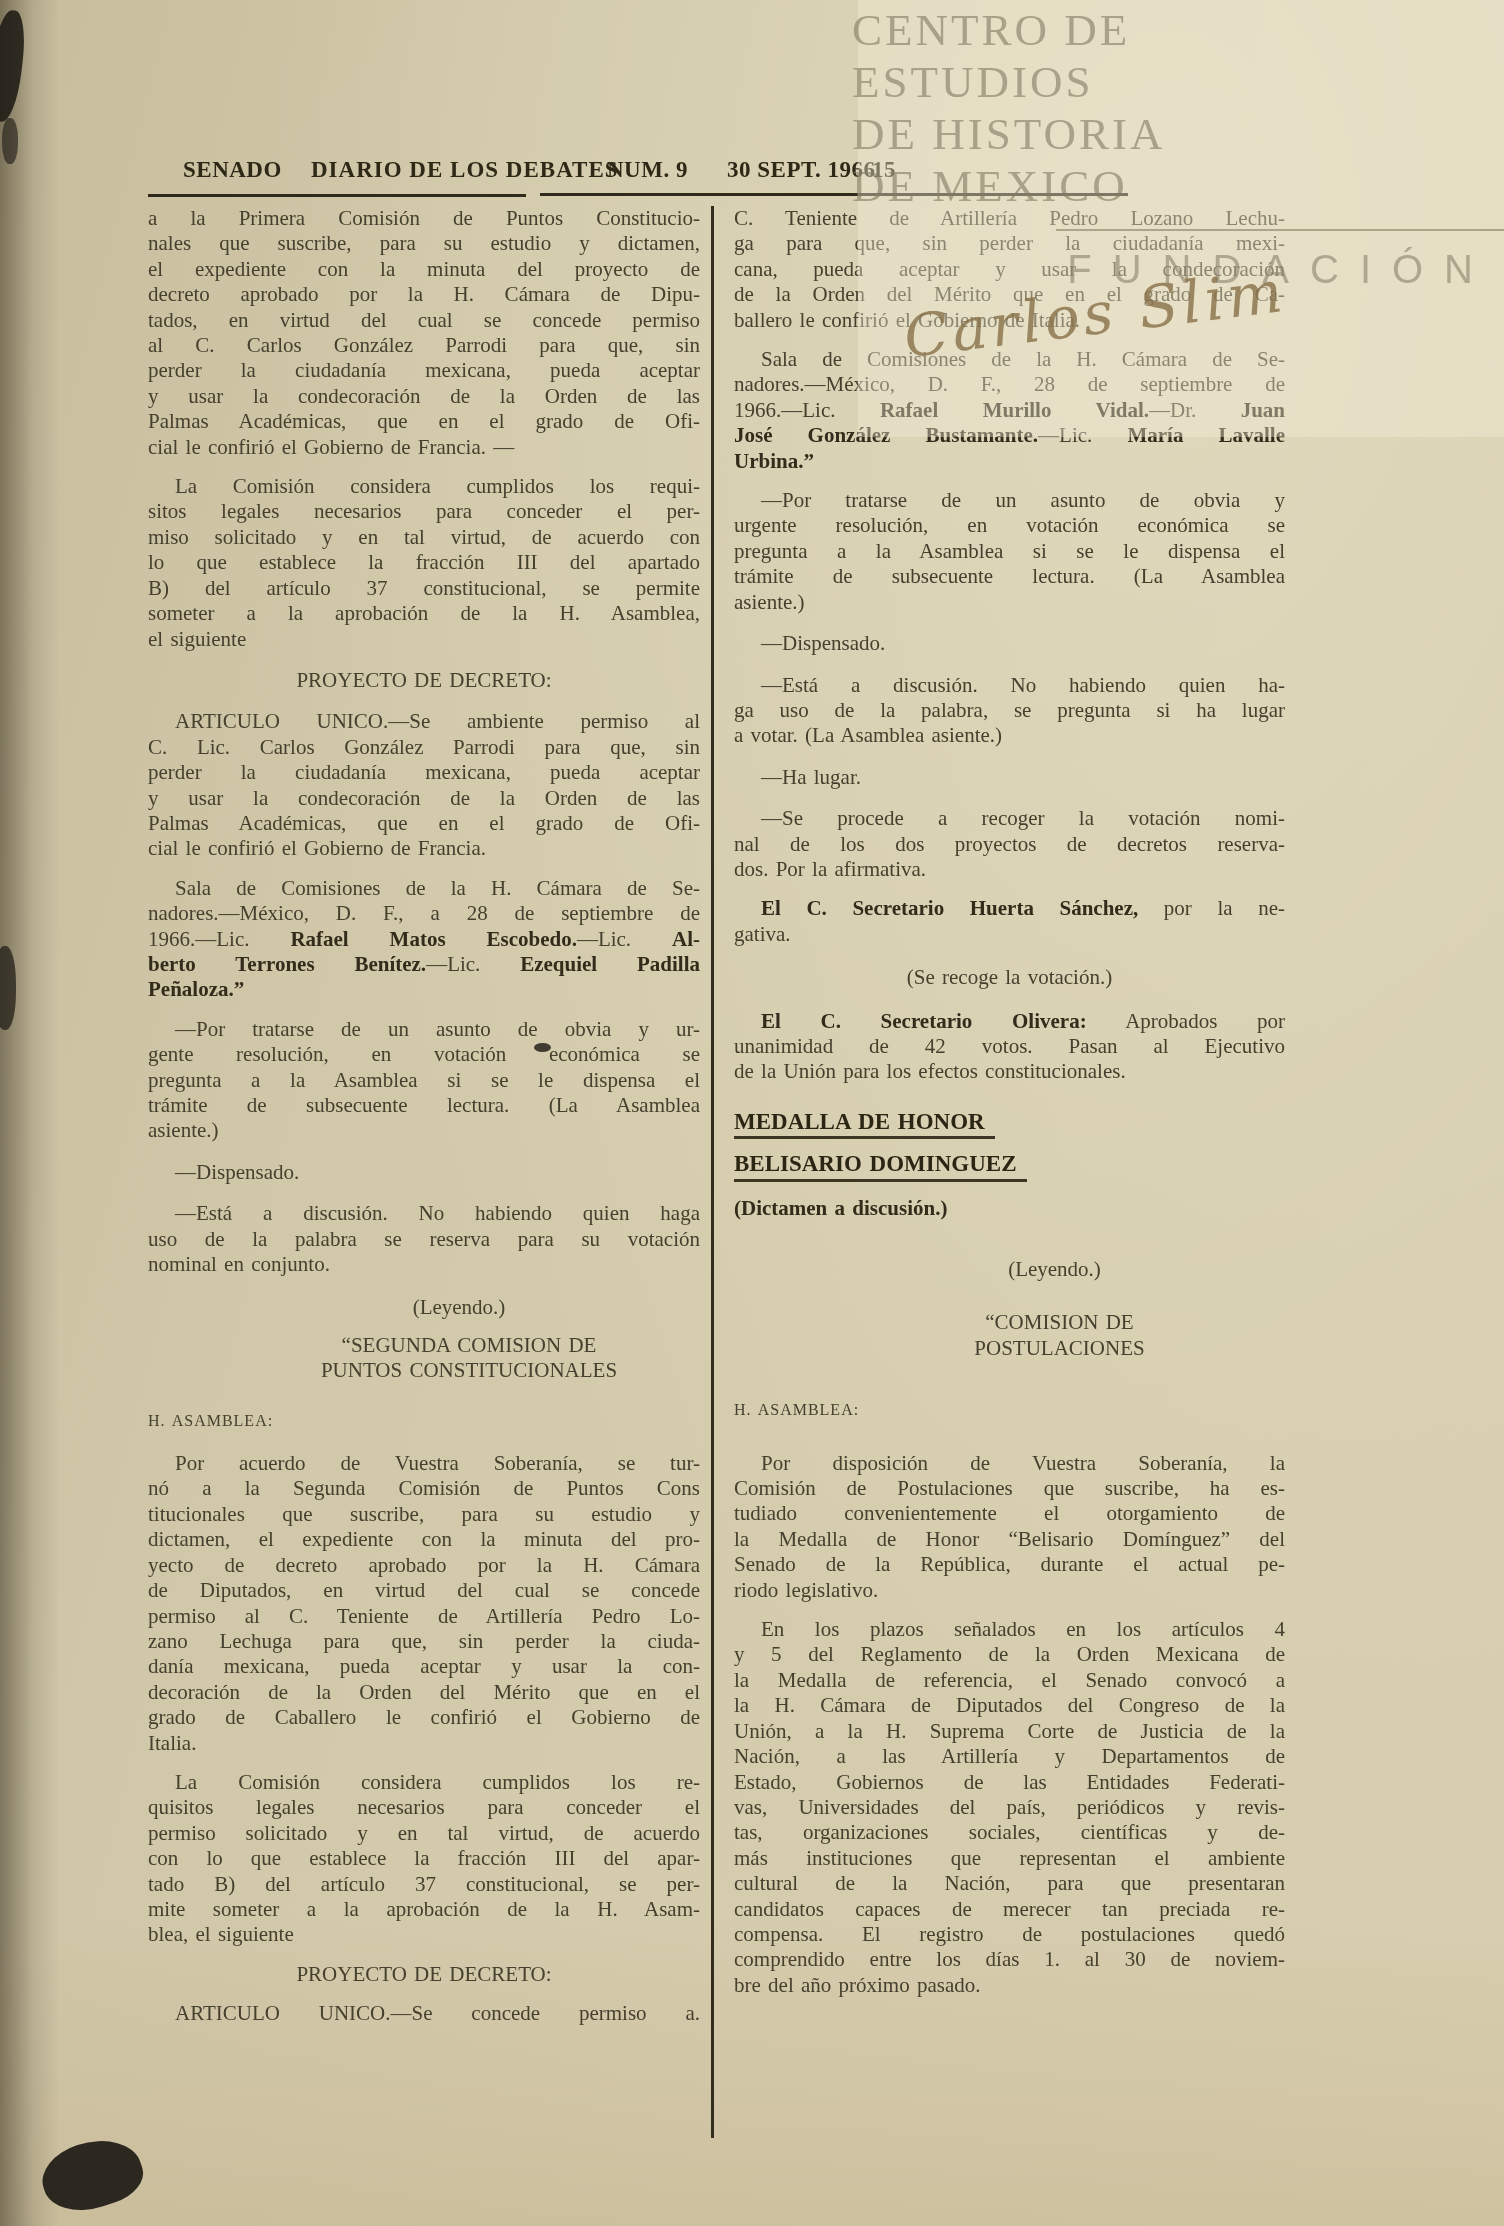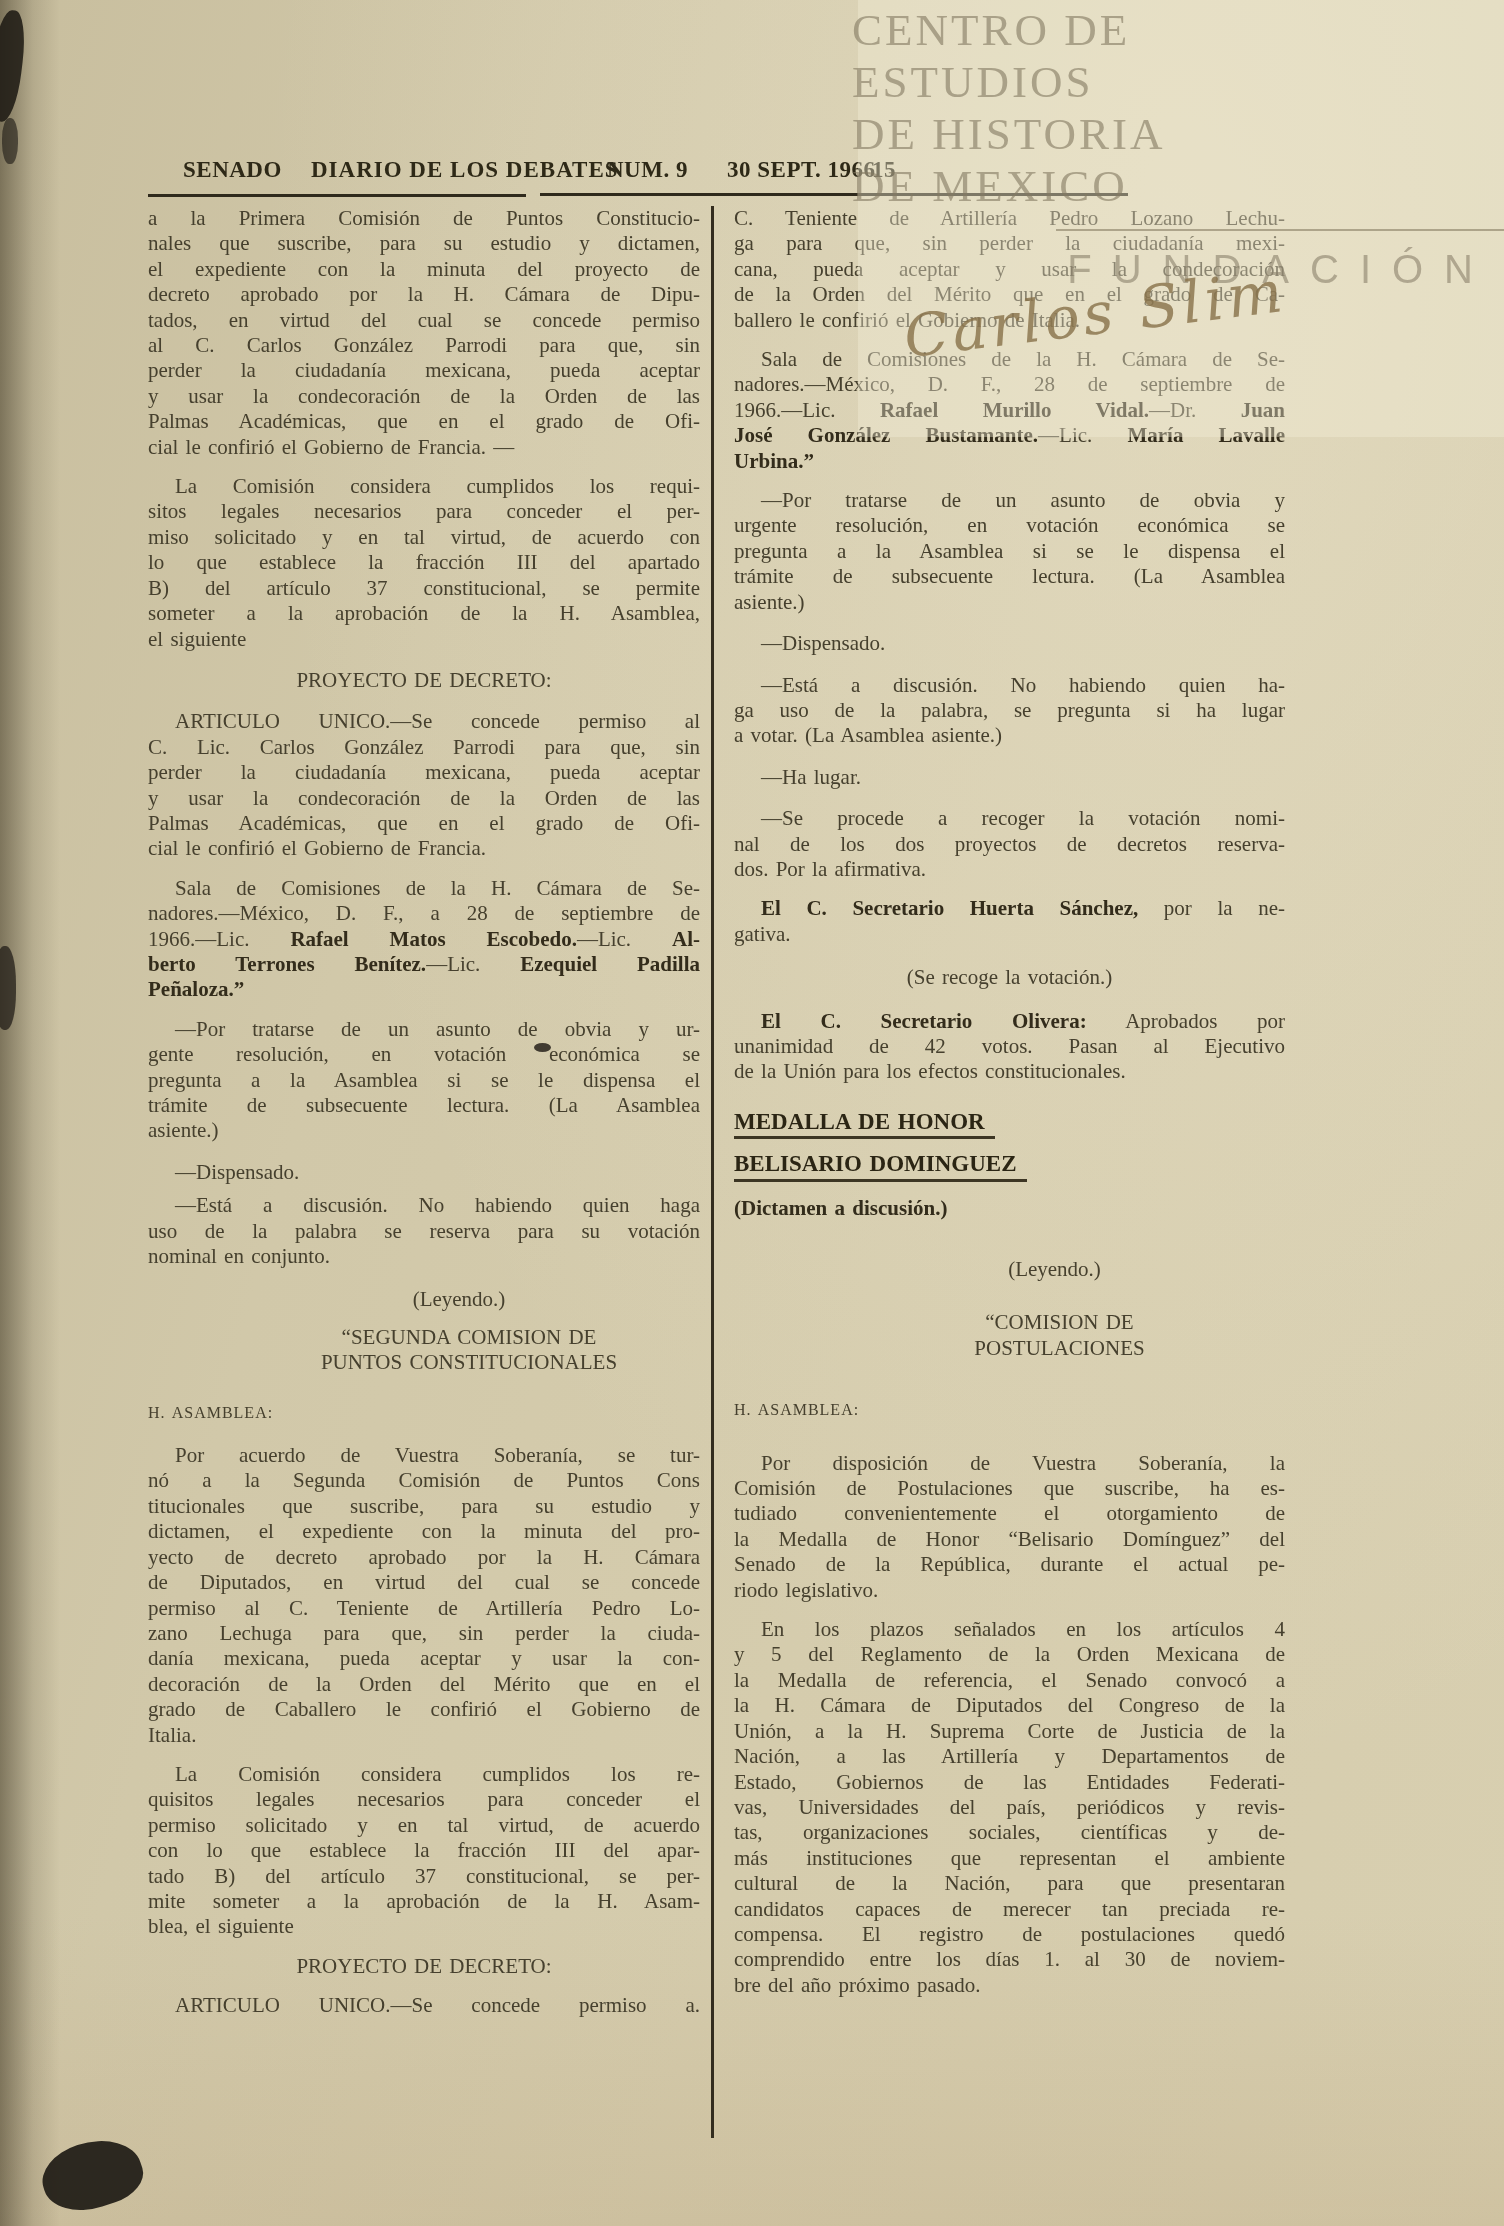--- a/index.html
+++ b/index.html
@@ -103,21 +103,21 @@
         <div class="line"><span>miso solicitado y en tal virtud, de acuerdo con</span></div>
         <div class="line"><span>lo que establece la fracción III del apartado</span></div>
         <div class="line"><span>B) del artículo 37 constitucional, se permite</span></div>
         <div class="line"><span>someter a la aprobación de la H. Asamblea,</span></div>
         <div class="line"><span>el siguiente</span></div>
       </div>
       <div class="block center" style="margin-top: 16px;">
         <div class="line"><span>PROYECTO DE DECRETO:</span></div>
       </div>
       <div class="block body indent" style="margin-top: 16px;">
-        <div class="line"><span>ARTICULO UNICO.—Se concede permiso al</span></div>
+        <div class="line"><span>ARTICULO UNICO.—Se ambiente permiso al</span></div>
         <div class="line"><span>C. Lic. Carlos González Parrodi para que, sin</span></div>
         <div class="line"><span>perder la ciudadanía mexicana, pueda aceptar</span></div>
         <div class="line"><span>y usar la condecoración de la Orden de las</span></div>
         <div class="line"><span>Palmas Académicas, que en el grado de Ofi-</span></div>
         <div class="line"><span>cial le confirió el Gobierno de Francia.</span></div>
       </div>
       <div class="block body indent" style="margin-top: 14px;">
         <div class="line"><span>Sala de Comisiones de la H. Cámara de Se-</span></div>
         <div class="line"><span>nadores.—México, D. F., a 28 de septiembre de</span></div>
         <div class="line"><span>1966.—Lic. </span><span class="b">Rafael Matos Escobedo.</span><span>—Lic. </span><span class="b">Al-</span></div>
@@ -127,21 +127,21 @@
       <div class="block body indent" style="margin-top: 14px;">
         <div class="line"><span>—Por tratarse de un asunto de obvia y ur-</span></div>
         <div class="line"><span>gente resolución, en votación económica se</span></div>
         <div class="line"><span>pregunta a la Asamblea si se le dispensa el</span></div>
         <div class="line"><span>trámite de subsecuente lectura. (La Asamblea</span></div>
         <div class="line"><span>asiente.)</span></div>
       </div>
       <div class="block body indent" style="margin-top: 16px;">
         <div class="line"><span>—Dispensado.</span></div>
       </div>
-      <div class="block body indent" style="margin-top: 8px;">
+      <div class="block body indent" style="margin-top: 16px;">
         <div class="line"><span>—Está a discusión. No habiendo quien haga</span></div>
         <div class="line"><span>uso de la palabra se reserva para su votación</span></div>
         <div class="line"><span>nominal en conjunto.</span></div>
       </div>
       <div class="block center-right" style="margin-top: 18px; padding-left: 70px;">
         <div class="line"><span>(Leyendo.)</span></div>
       </div>
       <div class="block center-right" style="margin-top: 12px; padding-left: 90px;">
         <div class="line"><span>“SEGUNDA COMISION DE</span></div>
         <div class="line"><span>PUNTOS CONSTITUCIONALES</span></div>

